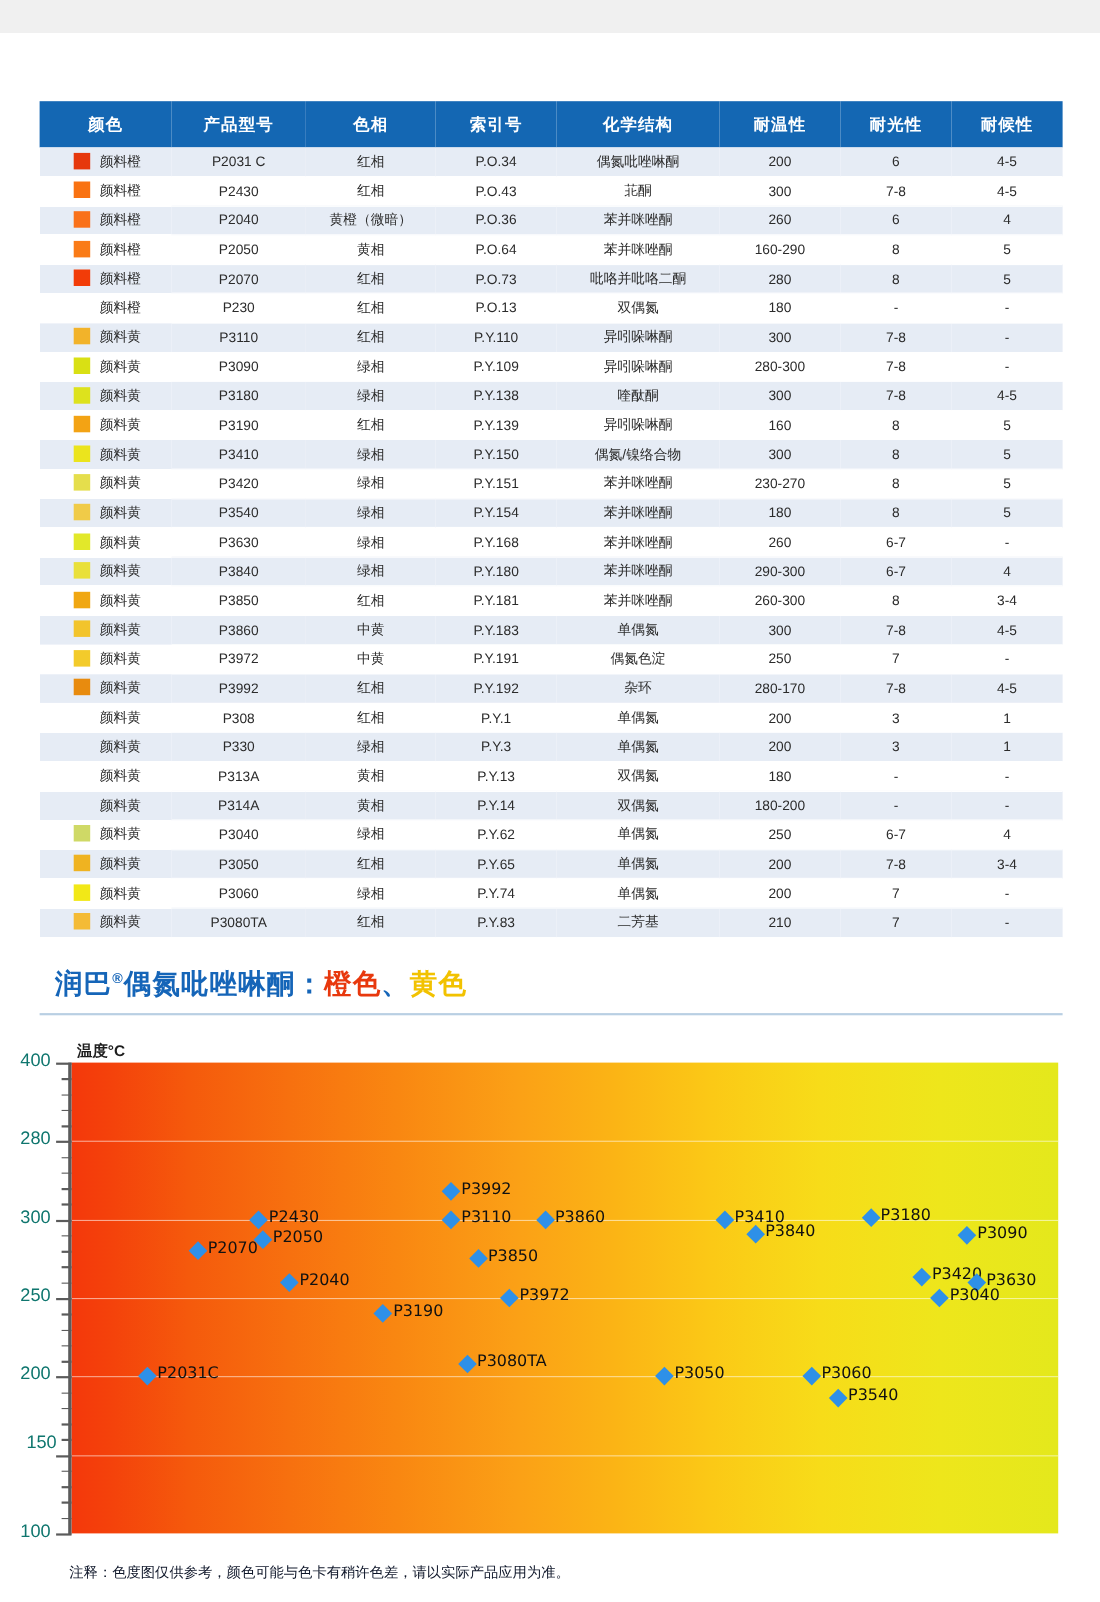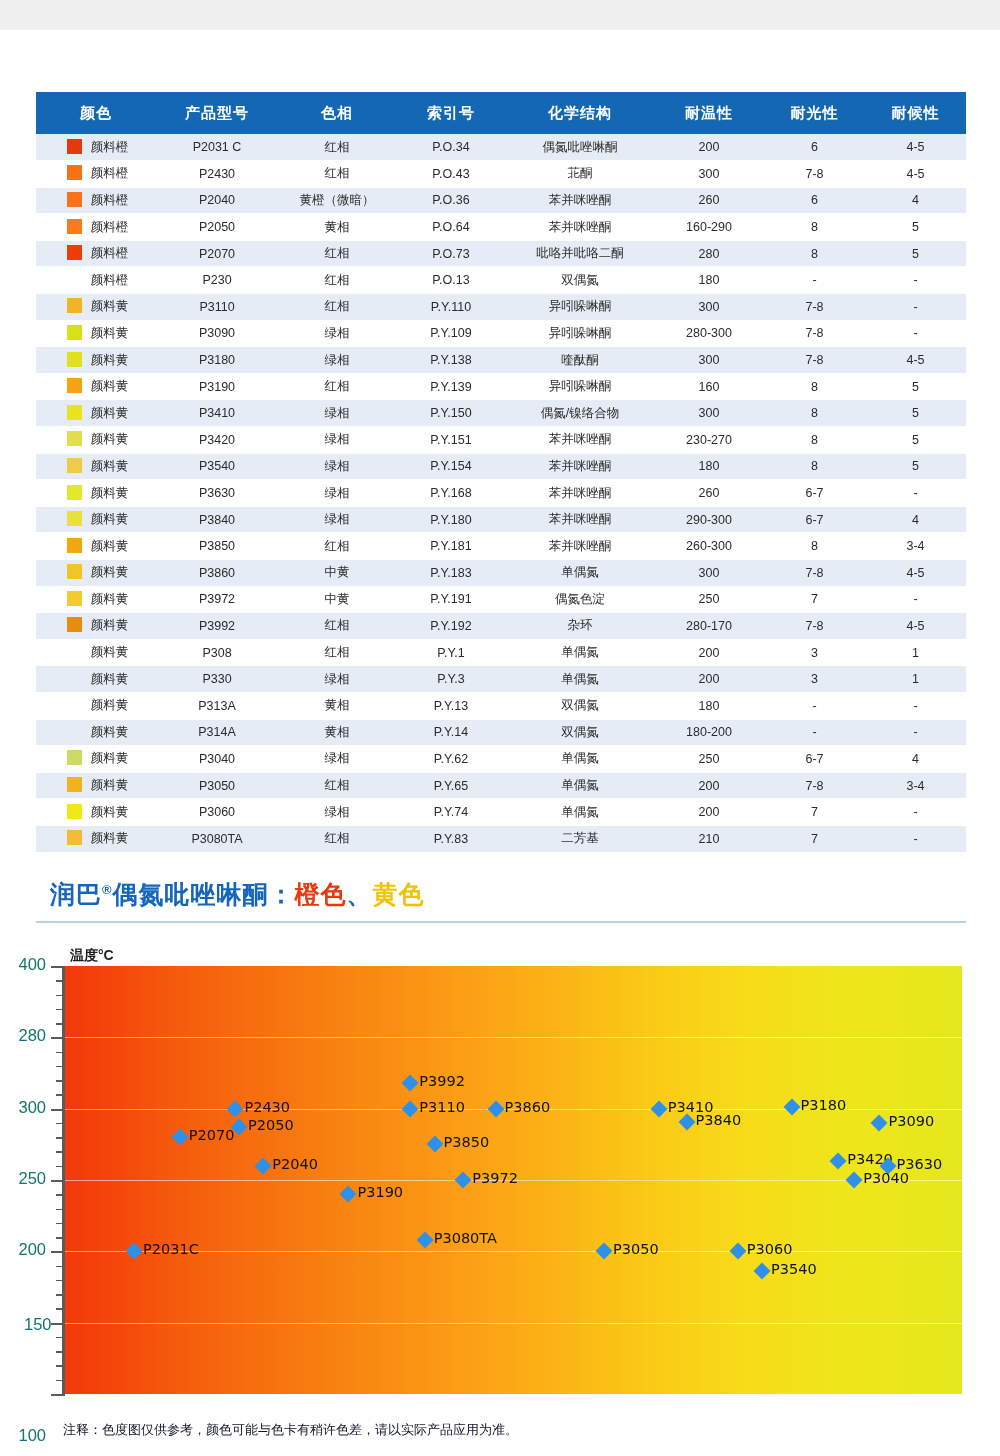--- a/index.html
+++ b/index.html
@@ -472,23 +472,23 @@
         <div class="plab">P3630</div>
       </div>
       <div class="pt" style="left: 789.36px; top: 214px;">
         <div class="dia"></div>
         <div class="plab">P3040</div>
       </div>
     </div>
   <div class="axis"></div>
   <div id="yaxis">
       <div class="tick tickmaj" style="top: 454px;"></div>
-      <div class="ytxt" style="left: 0px; top: 443px; margin-top: 43px;">100</div>
+      <div class="ytxt" style="left: 0px; top: 443px;">100</div>
       <div class="tick tickmaj" style="top: 382.667px;"></div>
-      <div class="ytxt" style="left: 0px; top: 375px; padding-left: 24px;">150</div>
+      <div class="ytxt" style="left: 0px; top: 362px; padding-left: 24px;">150</div>
       <div class="tick tickmaj" style="top: 311.333px;"></div>
       <div class="ytxt" style="left: 0px; top: 300.333px;">200</div>
       <div class="tick tickmaj" style="top: 240px;"></div>
       <div class="ytxt" style="left: 0px; top: 229px;">250</div>
       <div class="tick tickmaj" style="top: 168.667px;"></div>
       <div class="ytxt" style="left: 0px; top: 157.667px;">300</div>
       <div class="tick tickmaj" style="top: 97.3333px;"></div>
       <div class="ytxt" style="left: 0px; top: 86.3333px;">280</div>
       <div class="tick tickmaj" style="top: 26px;"></div>
       <div class="ytxt" style="left: 0px; top: 15px;">400</div>

